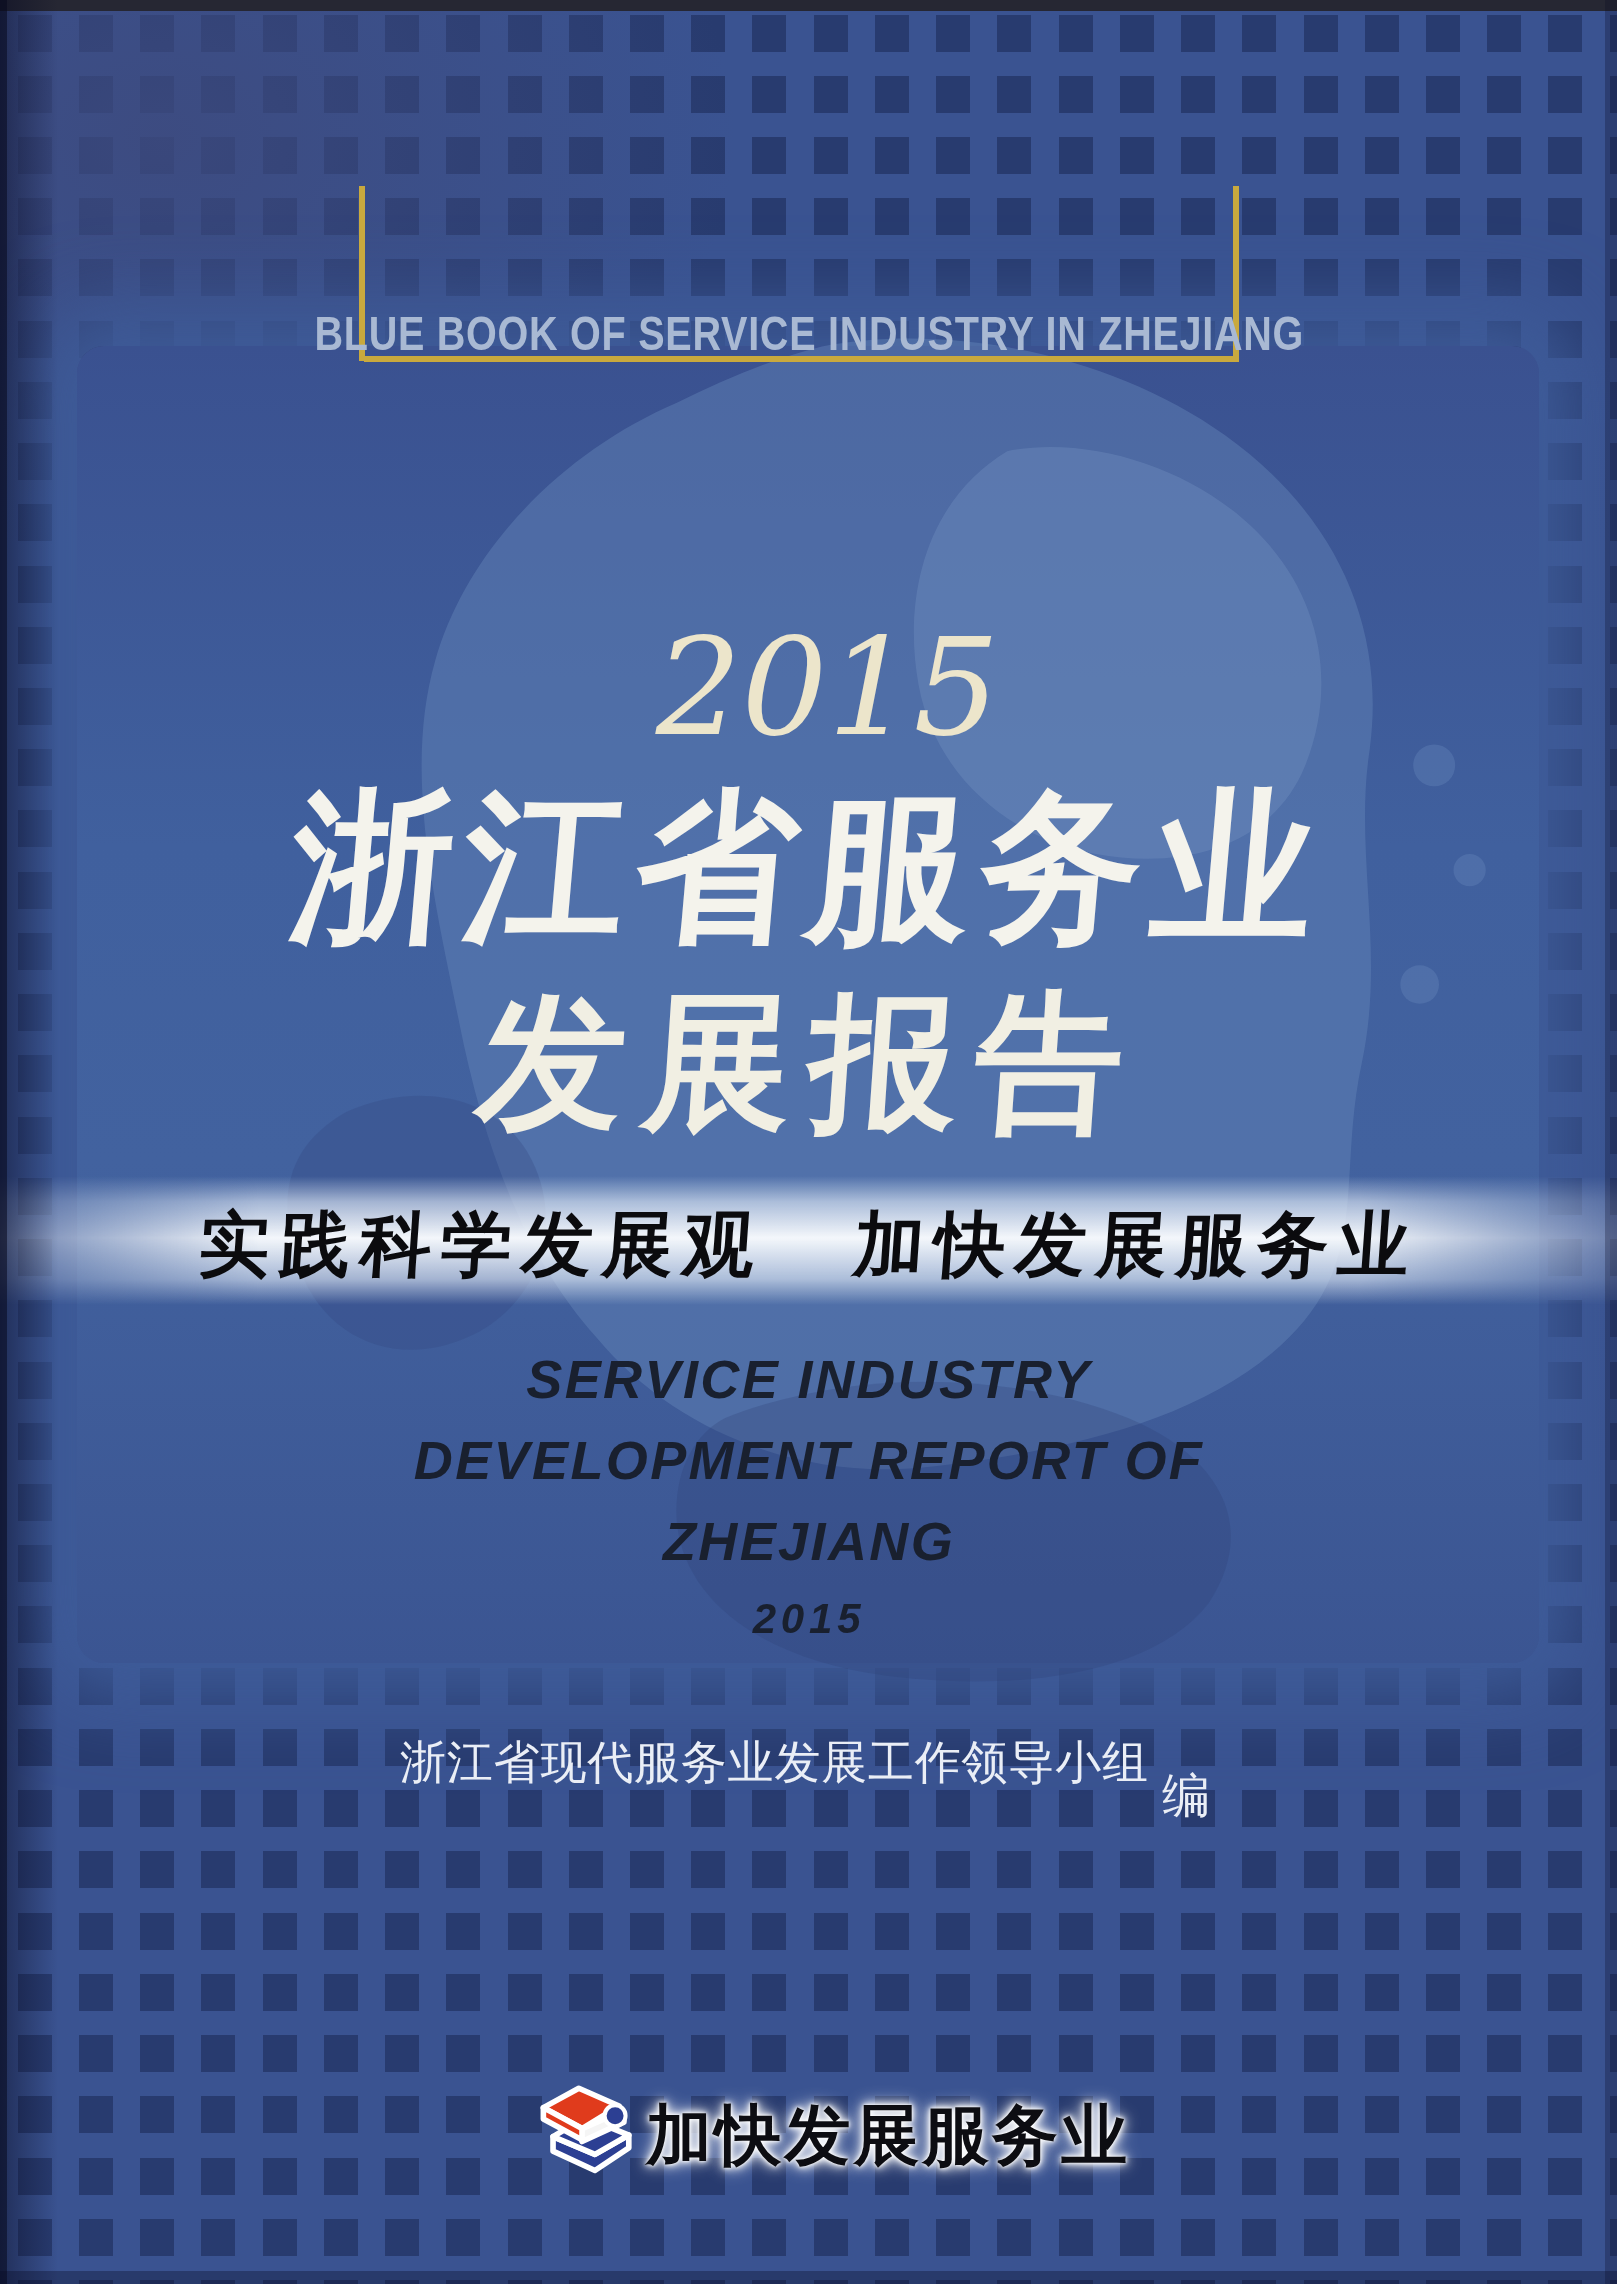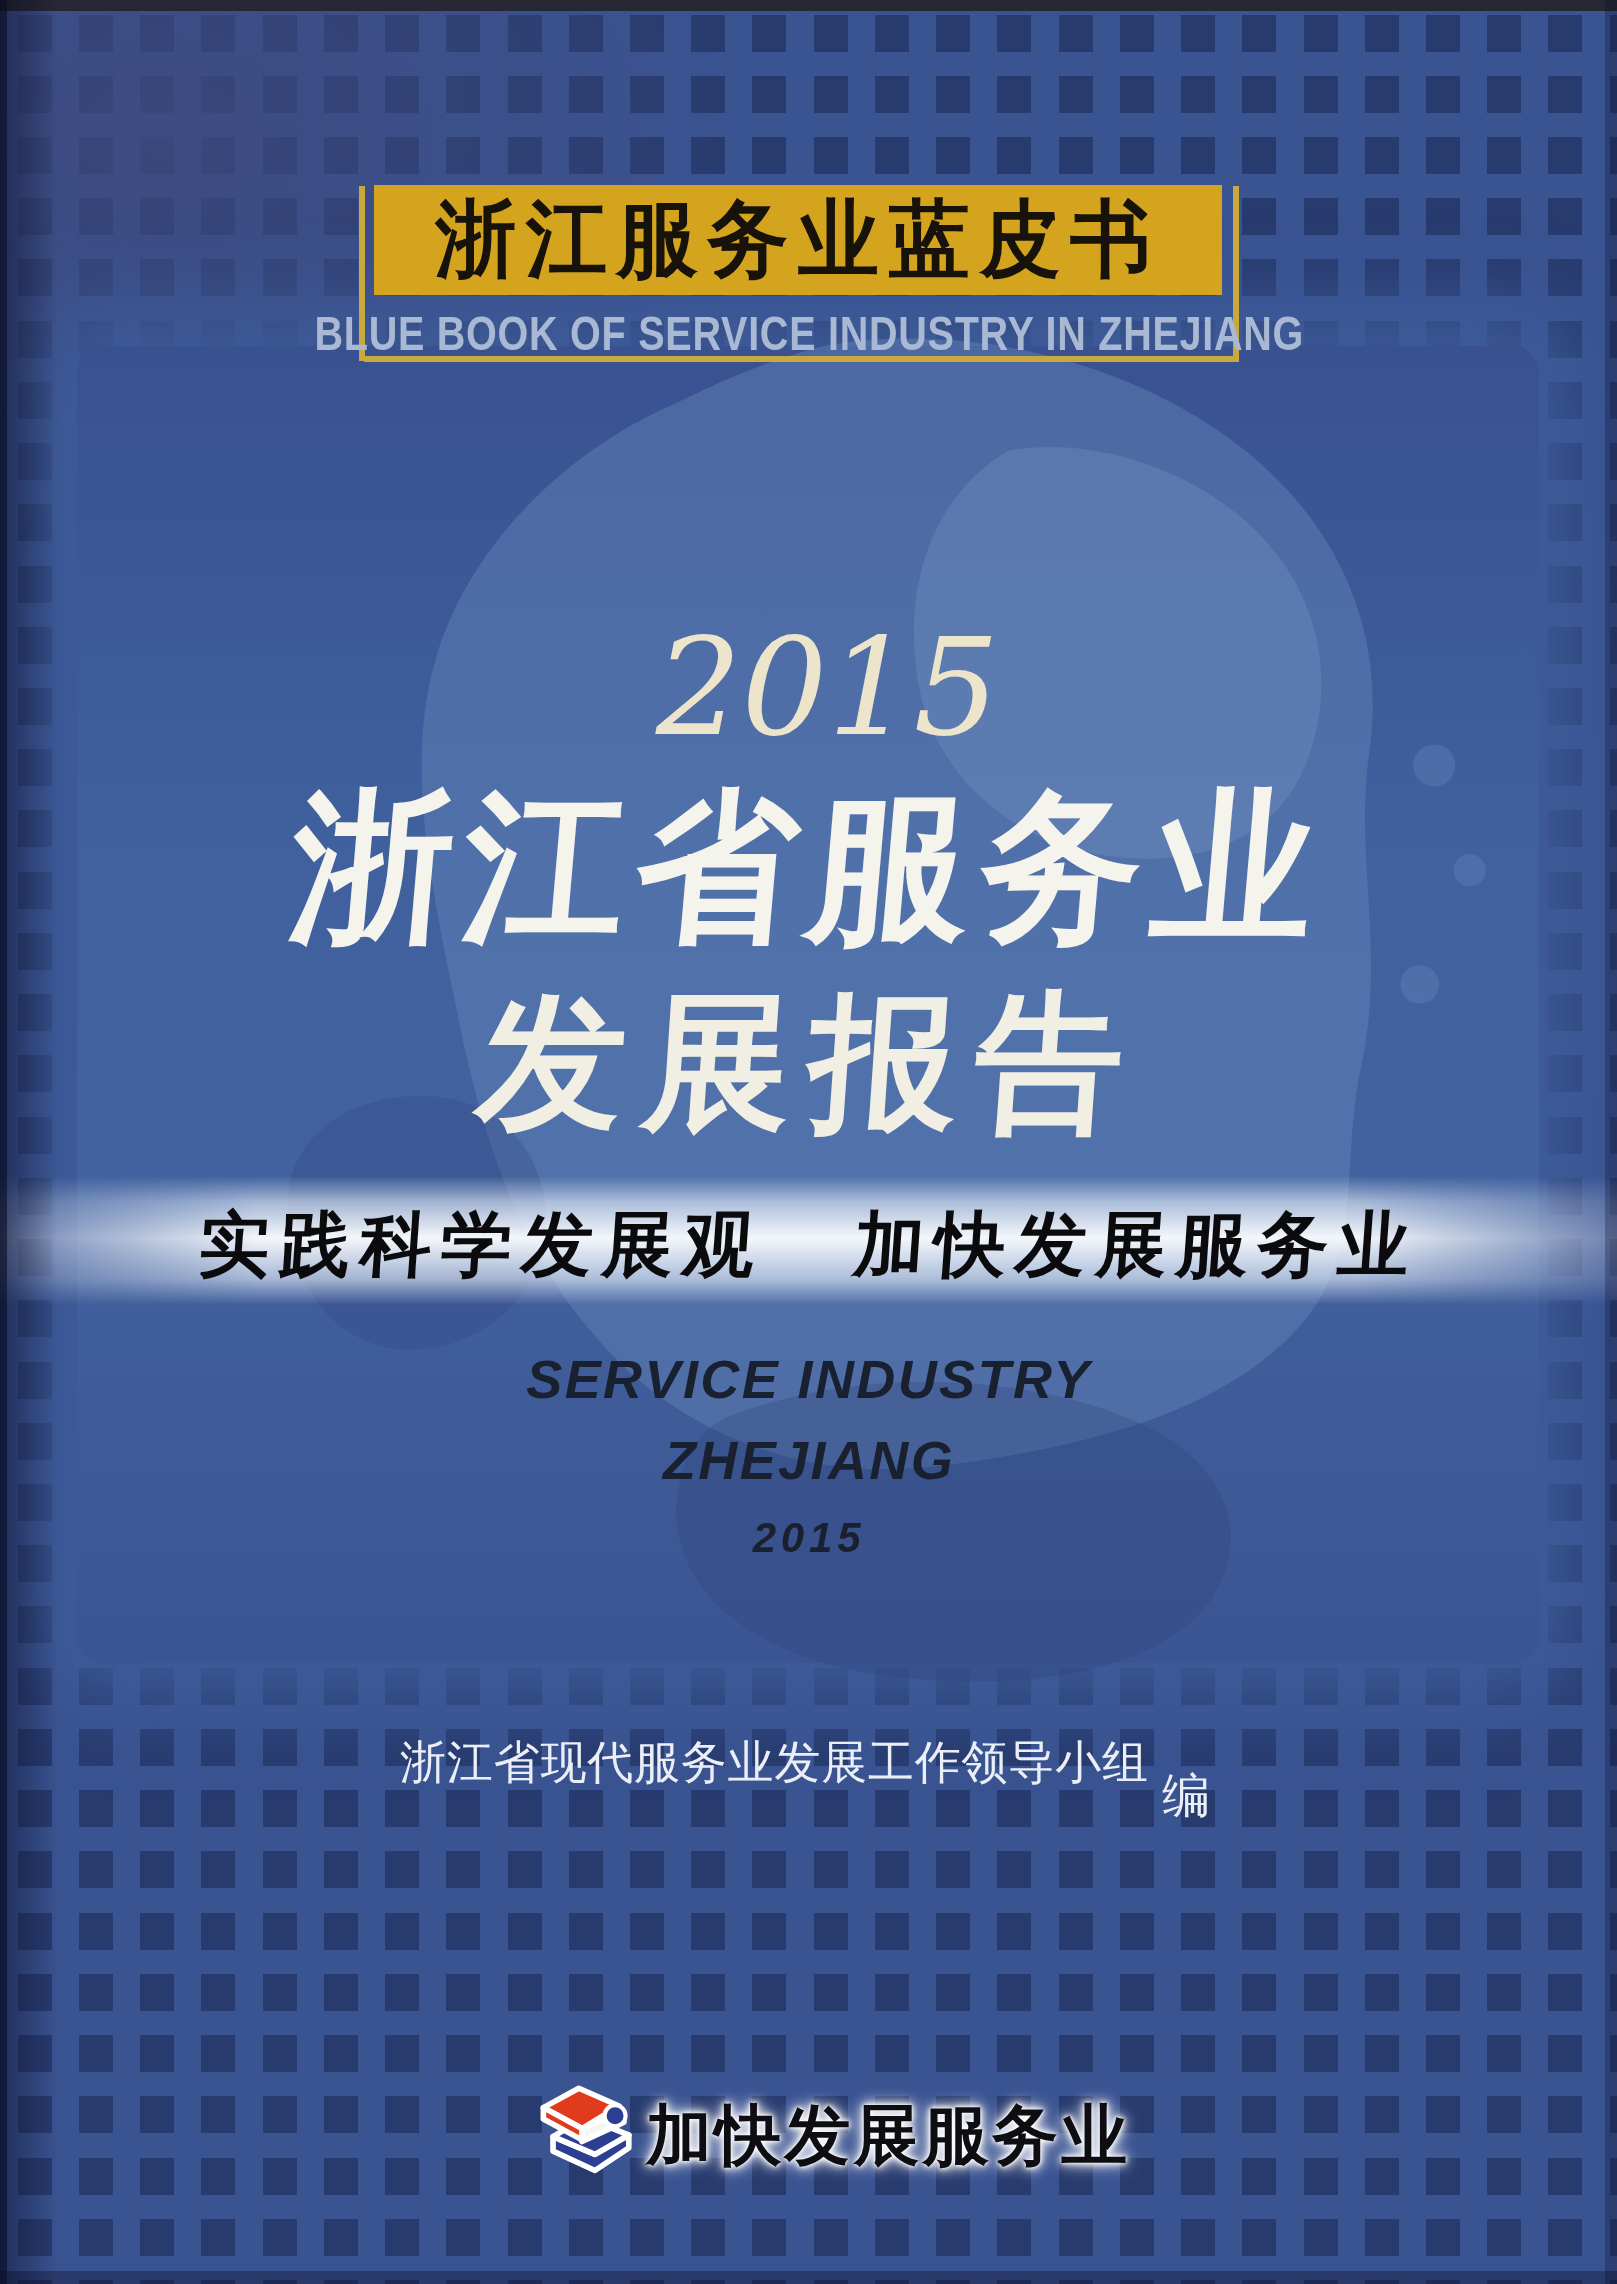--- a/index.html
+++ b/index.html
@@ -1152,23 +1152,20 @@
              C490,1700 400,1660 370,1570 C340,1480 360,1420 430,1380 Z" fill="#31467c" opacity="0.28"></path>
     <circle cx="1780" cy="950" r="26" fill="#6484b9" opacity="0.4"></circle>
     <circle cx="1824" cy="1080" r="20" fill="#6484b9" opacity="0.4"></circle>
     <circle cx="1762" cy="1222" r="24" fill="#6484b9" opacity="0.4"></circle>
   </svg>
 
   <div class="accent" id="accent-left"></div>
   <div class="accent" id="accent-right"></div>
   <div class="accent" id="accent-h"></div>
 
-  <div class="series-banner">
-    <div class="series-banner-text">浙江服务业蓝皮书</div>
-  </div>
 
   <div class="banner-subtitle">
     <span>BLUE BOOK OF SERVICE INDUSTRY IN ZHEJIANG</span>
   </div>
 
   <div class="year-script">2015</div>
 
   <div class="main-title">
     <span>浙江省服务业</span>
   </div>
@@ -1176,20 +1173,21 @@
     <span>发展报告</span>
   </div>
 
   <div class="slogan-band"></div>
   <div class="slogan-text">
     <span class="part">实践科学发展观</span><span class="gap"></span><span class="part">加快发展服务业</span>
   </div>
 
   <div class="english-block">
     <div class="english-line">SERVICE INDUSTRY</div>
+    <div class="english-line">DEVELOPMENT REPORT OF</div>
     <div class="english-line">ZHEJIANG</div>
     <div class="english-year">2015</div>
   </div>
 
   <div class="editors-line1">浙江省现代服务业发展工作领导小组</div>
   <div class="editors-role">编</div>
 
   <svg class="publisher-logo" viewBox="0 0 140 134">
     <g stroke="#ffffff" stroke-width="7" stroke-linejoin="round">
       <path d="M26,74 L26,92 L78,116 L120,88 L120,72 L78,96 Z" fill="#2c3f93"></path>

